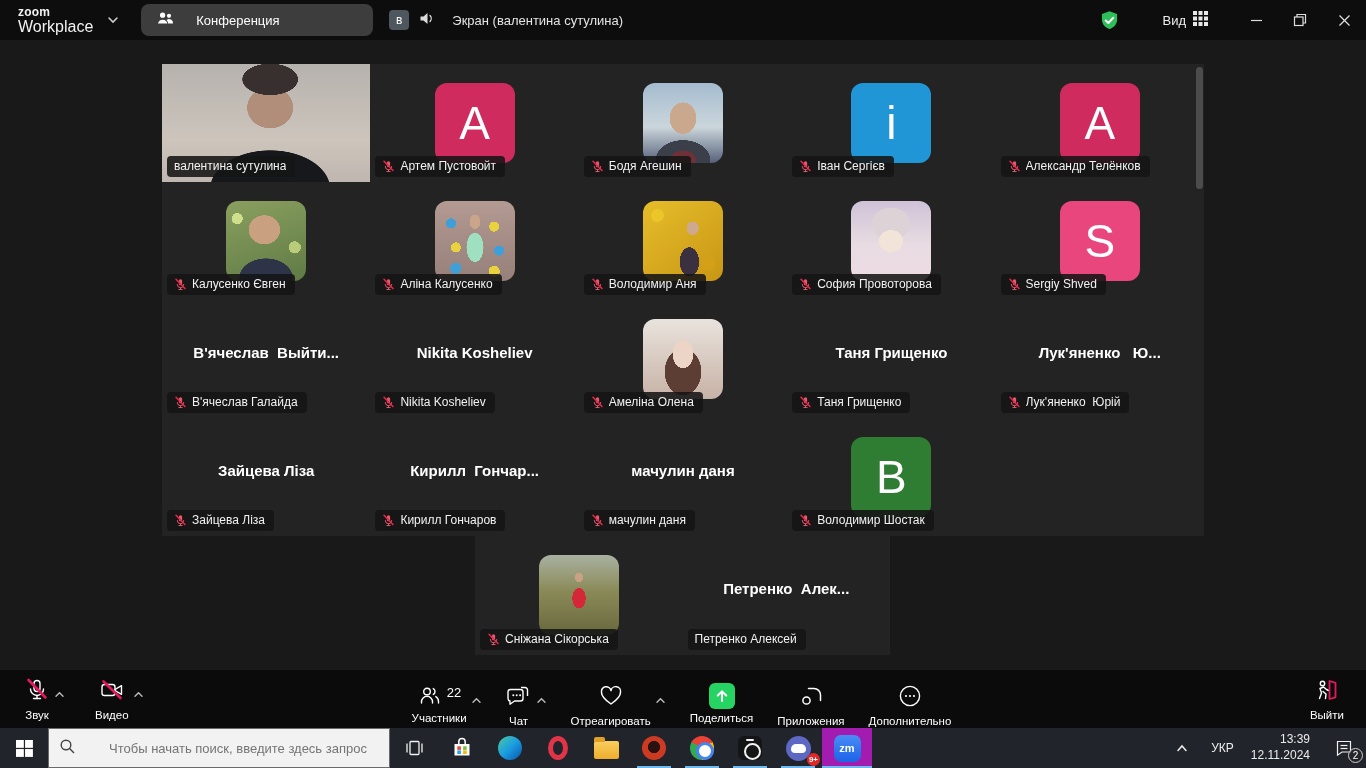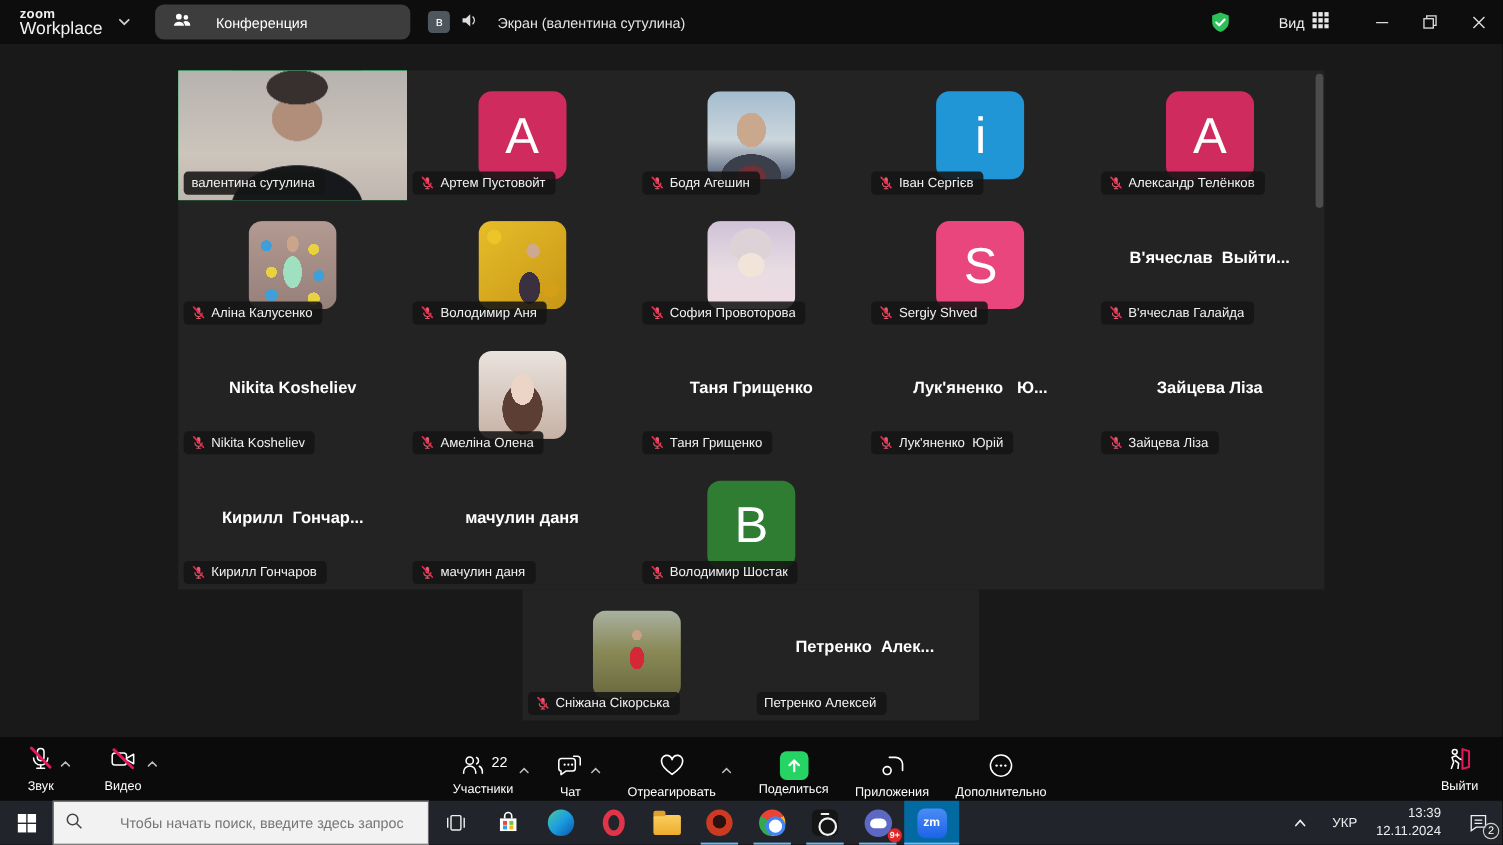--- a/index.html
+++ b/index.html
@@ -120,21 +120,21 @@
     align-items:center; justify-content:center; cursor:pointer; }
   .searchbox { position:relative; width:342px; height:40px; }
   .searchbox input { width:100%; height:100%; border:1px solid #6a6a6a; background:#f2f2f2;
     font-size:13px; color:#333; padding-left:38px; outline:none;
     font-family:"Liberation Sans","DejaVu Sans",sans-serif;text-align:center; }
   .searchbox .mag { position:absolute; left:11px; top:10px; }
   .tb-slot { width:48px; height:40px; display:flex; align-items:center; justify-content:center;
     position:relative; background:none; border:none; cursor:pointer; }
   .tb-slot.running::after { content:""; position:absolute; bottom:0; left:7px; right:7px;
     height:2px; background:#6fb9ee; }
-  .tb-slot.activewin { background:#0369a1; width:50px; }
+  .tb-slot.activewin { background:#a21caf; width:50px; }
   .tb-slot.activewin::after { left:0; right:0; }
   .tv-icon, .start svg { display:block; }
   .ms-store { display:block; }
   .edge-c { width:24px; height:24px; border-radius:50%;
     background:linear-gradient(135deg,#46c5a2 5%,#1b9de2 50%,#0b5cb0 95%); }
   .opera-o { width:20px; height:24px; border-radius:50%; border:5px solid #e23448; }
   .folder { width:25px; height:18px; position:relative; border-radius:2px;
     background:linear-gradient(#f9cf5f,#eeac2d); margin-top:3px; }
   .folder::before { content:""; position:absolute; top:-4px; left:0; width:11px; height:5px;
     background:#e0a02a; border-radius:2px 2px 0 0; }
@@ -293,20 +293,31 @@
           <div class="name-label">
             <span class="mic"><svg width="13" height="13" viewBox="0 0 16 16">
                 <rect x="6" y="1.5" width="4" height="7.5" rx="2" fill="#e05c6e"></rect>
                 <path d="M4 8 a4 4 0 0 0 8 0 M8 12 v2.2 M6 14.2 h4" fill="none" stroke="#e05c6e" stroke-width="1.2" stroke-linecap="round"></path>
                 <line x1="2.5" y1="1.5" x2="13.5" y2="13" stroke="#e8274b" stroke-width="1.9" stroke-linecap="round"></line>
               </svg></span>
             <span>Александр Телёнков</span>
           </div>
         </div>
         <div class="tile">
+          <div class="avatar photo-evgen"></div>
+          <div class="name-label">
+            <span class="mic"><svg width="13" height="13" viewBox="0 0 16 16">
+                <rect x="6" y="1.5" width="4" height="7.5" rx="2" fill="#e05c6e"></rect>
+                <path d="M4 8 a4 4 0 0 0 8 0 M8 12 v2.2 M6 14.2 h4" fill="none" stroke="#e05c6e" stroke-width="1.2" stroke-linecap="round"></path>
+                <line x1="2.5" y1="1.5" x2="13.5" y2="13" stroke="#e8274b" stroke-width="1.9" stroke-linecap="round"></line>
+              </svg></span>
+            <span>Калусенко Євген</span>
+          </div>
+        </div>
+        <div class="tile">
           <div class="avatar photo-alina"></div>
           <div class="name-label">
             <span class="mic"><svg width="13" height="13" viewBox="0 0 16 16">
                 <rect x="6" y="1.5" width="4" height="7.5" rx="2" fill="#e05c6e"></rect>
                 <path d="M4 8 a4 4 0 0 0 8 0 M8 12 v2.2 M6 14.2 h4" fill="none" stroke="#e05c6e" stroke-width="1.2" stroke-linecap="round"></path>
                 <line x1="2.5" y1="1.5" x2="13.5" y2="13" stroke="#e8274b" stroke-width="1.9" stroke-linecap="round"></line>
               </svg></span>
             <span>Аліна Калусенко</span>
           </div>
         </div>

